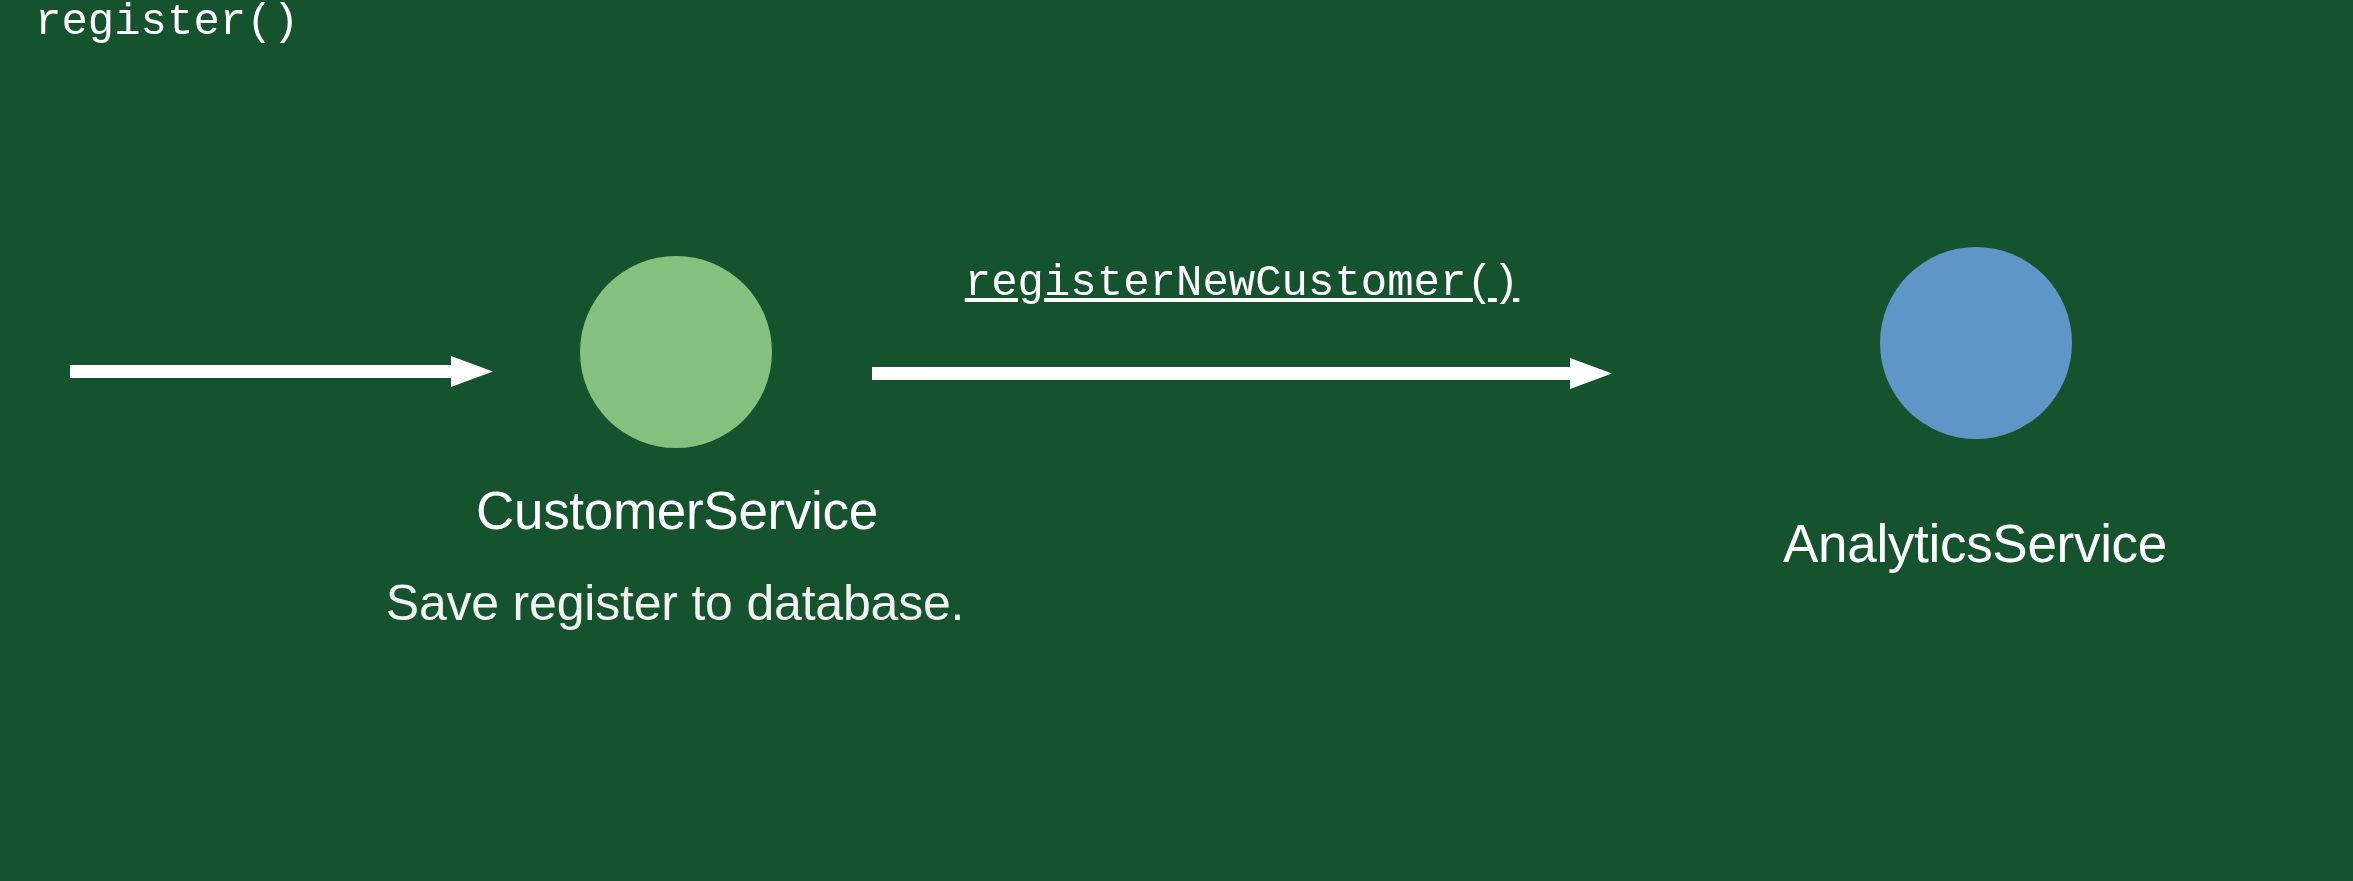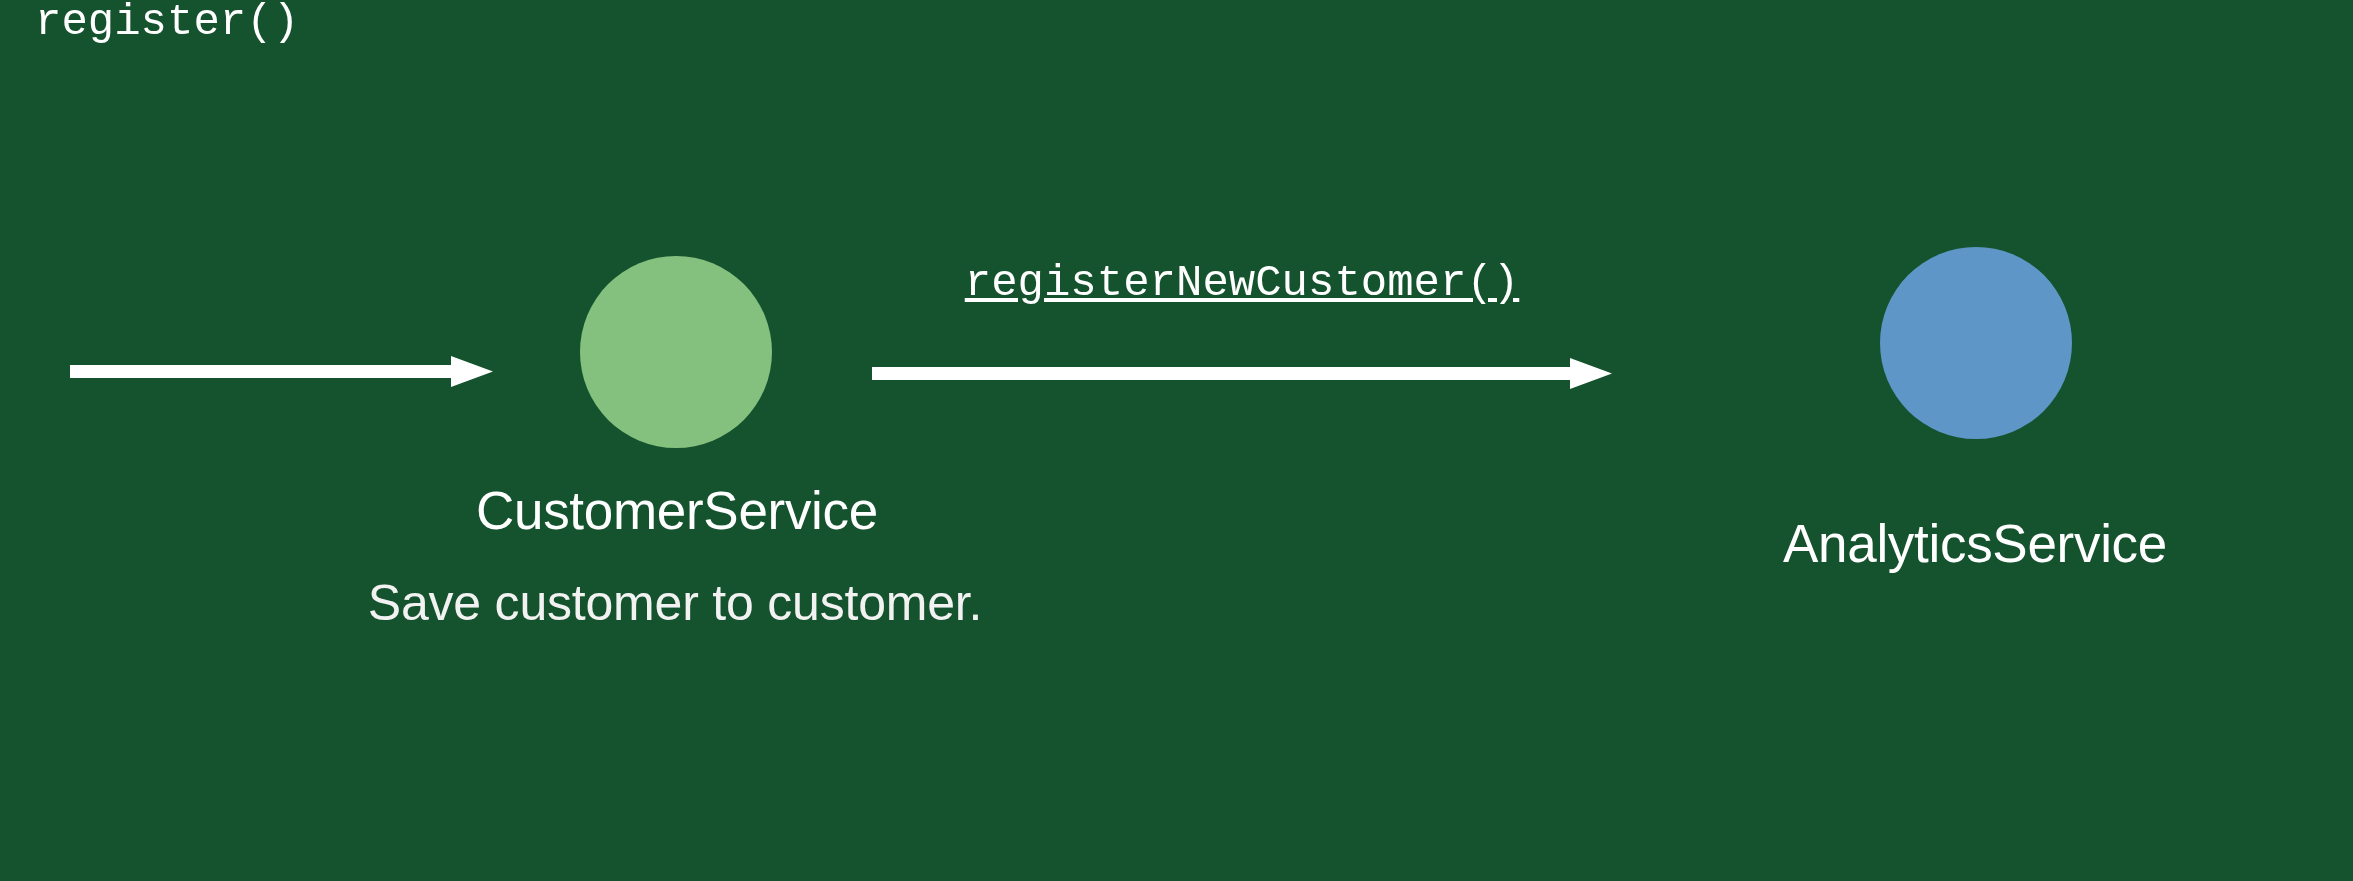--- a/index.html
+++ b/index.html
@@ -91,21 +91,21 @@
 
   <div class="arrow-wrap arrow1-wrap">
     <svg class="arrow-svg" width="423" height="32" viewBox="0 0 423 32" xmlns="http://www.w3.org/2000/svg">
       <path d="M0 9 L381 9 L381 0 L423 15.5 L381 31 L381 22 L0 22 Z" fill="#ffffff"></path>
     </svg>
   </div>
 
   <div class="node">
     <div class="node-circle green-node-circle" style="background: rgb(133, 193, 126);"></div>
     <div class="node-label green-node-label">CustomerService</div>
-    <div class="node-sublabel green-node-sublabel">Save customer to customer.</div>
+    <div class="node-sublabel green-node-sublabel">Save register to database.</div>
   </div>
 
   <div class="arrow-label arrow2-label">registerNewCustomer()</div>
 
   <div class="arrow-wrap arrow2-wrap">
     <svg class="arrow-svg" width="740" height="32" viewBox="0 0 740 32" xmlns="http://www.w3.org/2000/svg">
       <path d="M0 9 L698 9 L698 0 L740 15.5 L698 31 L698 22 L0 22 Z" fill="#ffffff"></path>
     </svg>
   </div>
 

